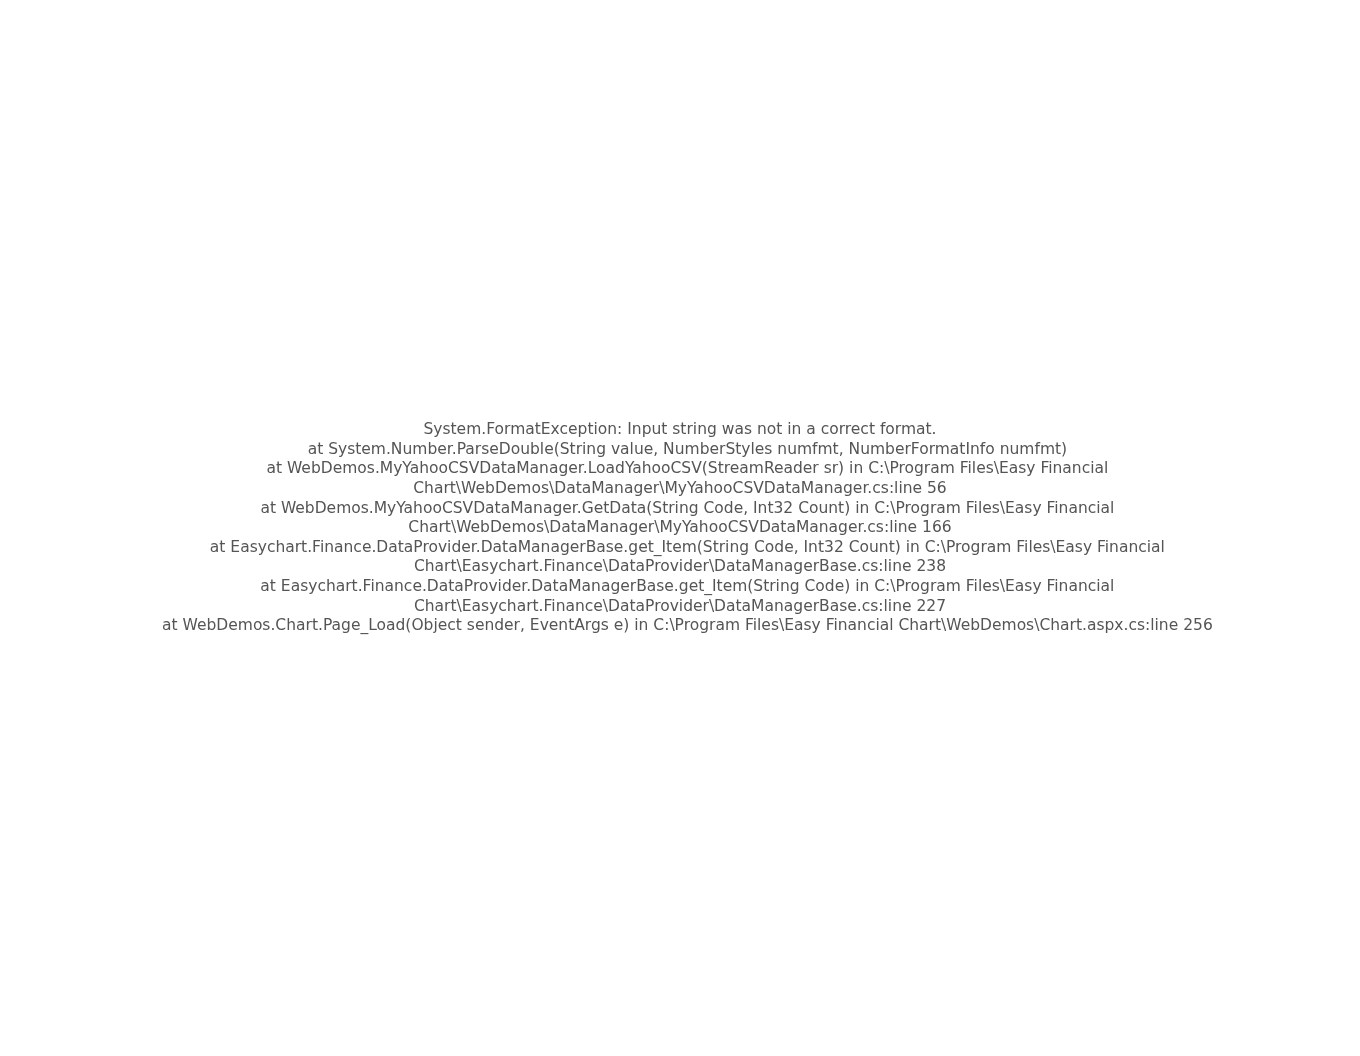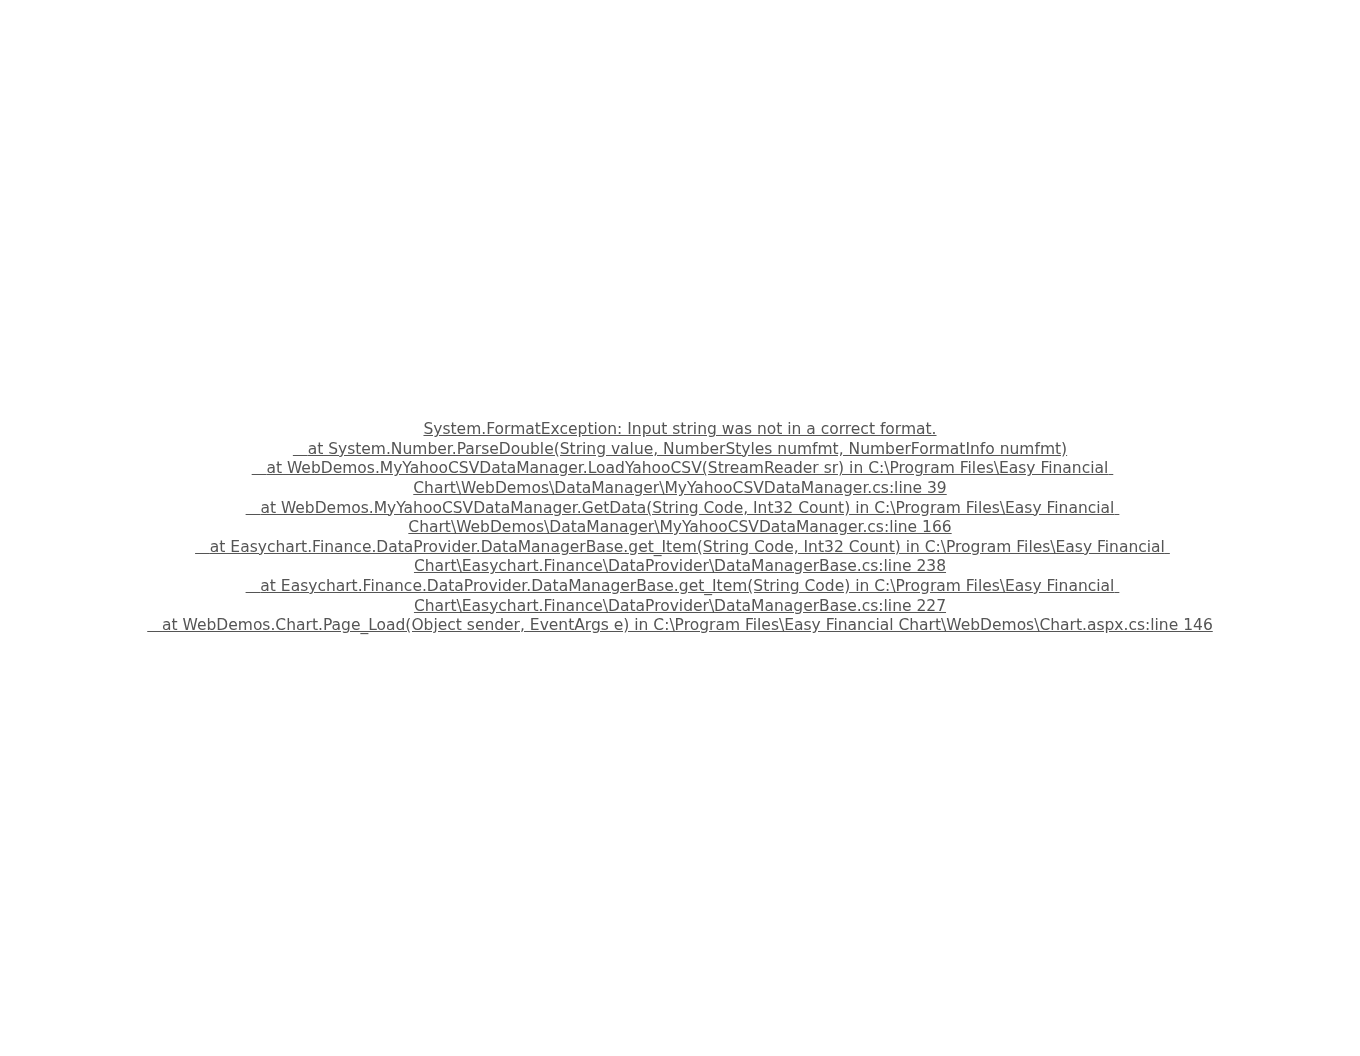--- a/index.html
+++ b/index.html
@@ -26,30 +26,29 @@
     align-items: center;
     justify-content: center;
     text-align: center;
   }
   .error-line {
     font-size: 15.5px;
     line-height: 19.6px;
     color: #555555;
     white-space: pre-wrap;
     max-width: 1300px;
-    text-decoration: underline;
   }
   .error-line.header {
     color: #555555;
   }
 </style>
 </head>
 <body>
 
 <div class="error-block">
   <div class="error-line header">System.FormatException: Input string was not in a correct format.</div>
   <div class="error-line">   at System.Number.ParseDouble(String value, NumberStyles numfmt, NumberFormatInfo numfmt)</div>
-  <div class="error-line">   at WebDemos.MyYahooCSVDataManager.LoadYahooCSV(StreamReader sr) in C:\Program Files\Easy Financial Chart\WebDemos\DataManager\MyYahooCSVDataManager.cs:line 39</div>
+  <div class="error-line">   at WebDemos.MyYahooCSVDataManager.LoadYahooCSV(StreamReader sr) in C:\Program Files\Easy Financial Chart\WebDemos\DataManager\MyYahooCSVDataManager.cs:line 56</div>
   <div class="error-line">   at WebDemos.MyYahooCSVDataManager.GetData(String Code, Int32 Count) in C:\Program Files\Easy Financial Chart\WebDemos\DataManager\MyYahooCSVDataManager.cs:line 166</div>
   <div class="error-line">   at Easychart.Finance.DataProvider.DataManagerBase.get_Item(String Code, Int32 Count) in C:\Program Files\Easy Financial Chart\Easychart.Finance\DataProvider\DataManagerBase.cs:line 238</div>
   <div class="error-line">   at Easychart.Finance.DataProvider.DataManagerBase.get_Item(String Code) in C:\Program Files\Easy Financial Chart\Easychart.Finance\DataProvider\DataManagerBase.cs:line 227</div>
-  <div class="error-line">   at WebDemos.Chart.Page_Load(Object sender, EventArgs e) in C:\Program Files\Easy Financial Chart\WebDemos\Chart.aspx.cs:line 146</div>
+  <div class="error-line">   at WebDemos.Chart.Page_Load(Object sender, EventArgs e) in C:\Program Files\Easy Financial Chart\WebDemos\Chart.aspx.cs:line 256</div>
 </div>
 
 </body></html>

